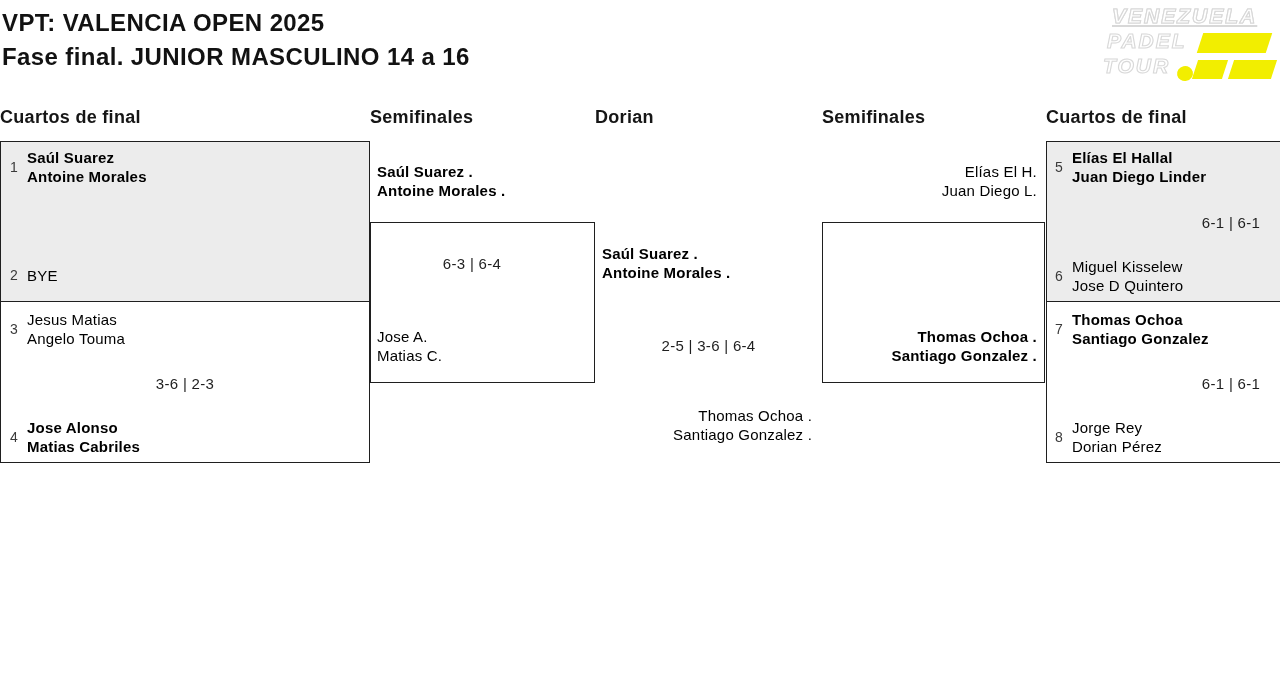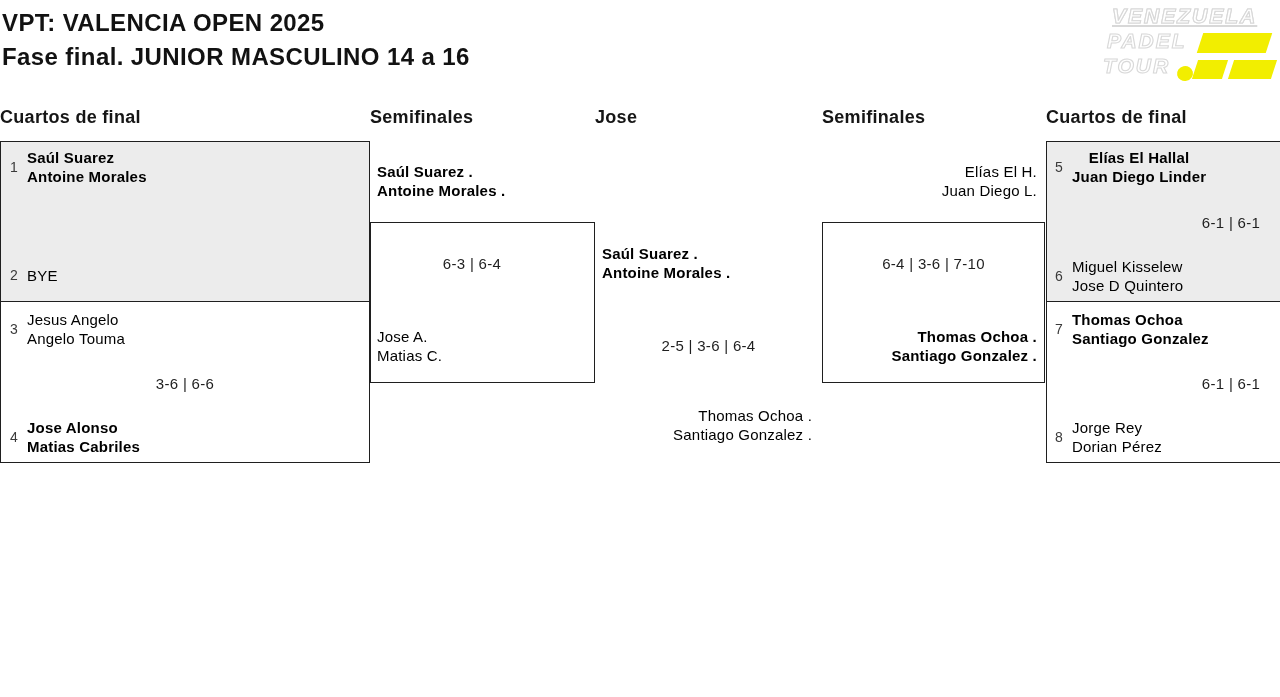--- a/index.html
+++ b/index.html
@@ -130,21 +130,21 @@
     <div class="logo-word" style="left:7px;  top:26px;">PADEL</div>
     <div class="logo-word" style="left:3px;  top:51px;">TOUR</div>
     <div class="logo-bar" style="left:100px; top:30px; width:69px; height:20px;"></div>
     <div class="logo-bar" style="left:95px;  top:57px; width:30px; height:19px;"></div>
     <div class="logo-bar" style="left:131px; top:57px; width:43px; height:19px;"></div>
     <div class="logo-dot" style="left:77px;  top:63px; width:16px; height:15px;"></div>
   </div>
 
   <div class="round-hdr" style="left:0;      width:370px;">Cuartos de final</div>
   <div class="round-hdr" style="left:370px;  width:225px;">Semifinales</div>
-  <div class="round-hdr" style="left:595px;  width:227px;">Jose</div>
+  <div class="round-hdr" style="left:595px;  width:227px;">Dorian</div>
   <div class="round-hdr" style="left:822px;  width:223px;">Semifinales</div>
   <div class="round-hdr" style="left:1046px; width:370px;">Cuartos de final</div>
 
   <div class="mbox grey" style="left:0;      top:141px;   width:370px; height:161px;"></div>
   <div class="mbox" style="left:0;      top:300.5px; width:370px; height:162.5px;"></div>
   <div class="mbox" style="left:370px;  top:222px;   width:225px; height:161px;"></div>
   <div class="mbox" style="left:822px;  top:222px;   width:223px; height:161px;"></div>
   <div class="mbox grey" style="left:1046px; top:141px;   width:370px; height:161px;"></div>
   <div class="mbox" style="left:1046px; top:300.5px; width:370px; height:162.5px;"></div>
 
@@ -153,24 +153,24 @@
     <div>Saúl Suarez</div>
     <div>Antoine Morales</div>
   </div>
   <div class="seed" style="left:5px; top:266px;">2</div>
   <div class="team" style="left:27px; top:266px;">
     <div>BYE</div>
   </div>
 
   <div class="seed" style="left:5px; top:320px;">3</div>
   <div class="team" style="left:27px; top:310px;">
-    <div>Jesus Angelo</div>
+    <div>Jesus Matias</div>
     <div>Angelo Touma</div>
   </div>
-  <div class="score" style="left:0; width:370px; top:374px;">3-6 | 6-6</div>
+  <div class="score" style="left:0; width:370px; top:374px;">3-6 | 2-3</div>
   <div class="seed" style="left:5px; top:428px;">4</div>
   <div class="team b" style="left:27px; top:418px;">
     <div>Jose Alonso</div>
     <div>Matias Cabriles</div>
   </div>
 
   <div class="team b" style="left:377px; top:162px;">
     <div>Saúl Suarez .</div>
     <div>Antoine Morales .</div>
   </div>
@@ -187,28 +187,27 @@
   <div class="score" style="left:595px; width:227px; top:336px;">2-5 | 3-6 | 6-4</div>
   <div class="team alignR" style="left:595px; width:217px; top:406px;">
     <div>Thomas Ochoa .</div>
     <div>Santiago Gonzalez .</div>
   </div>
 
   <div class="team alignR" style="left:822px; width:215px; top:162px;">
     <div>Elías El H.</div>
     <div>Juan Diego L.</div>
   </div>
-  <div class="score" style="left:822px; width:223px; top:254px;">6-4 | 3-6 | 7-10</div>
   <div class="team b alignR" style="left:822px; width:215px; top:327px;">
     <div>Thomas Ochoa .</div>
     <div>Santiago Gonzalez .</div>
   </div>
 
   <div class="seed" style="left:1050px; top:158px;">5</div>
-  <div class="team b" style="left:1072px; top:148px;text-align:center;">
+  <div class="team b" style="left:1072px; top:148px;">
     <div>Elías El Hallal</div>
     <div>Juan Diego Linder</div>
   </div>
   <div class="score" style="left:1046px; width:370px; top:213px;">6-1 | 6-1</div>
   <div class="seed" style="left:1050px; top:267px;">6</div>
   <div class="team" style="left:1072px; top:257px;">
     <div>Miguel Kisselew</div>
     <div>Jose D Quintero</div>
   </div>
 

